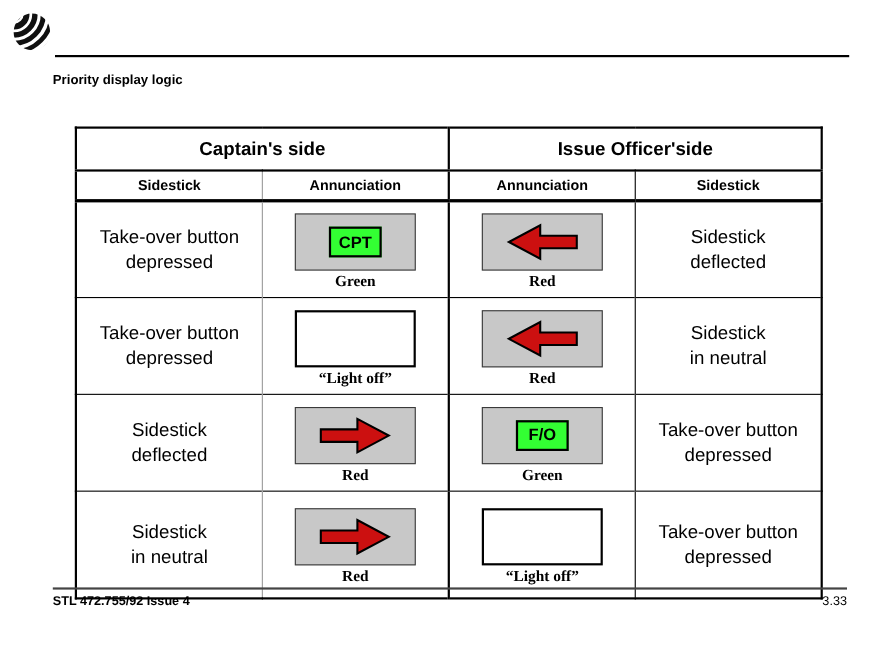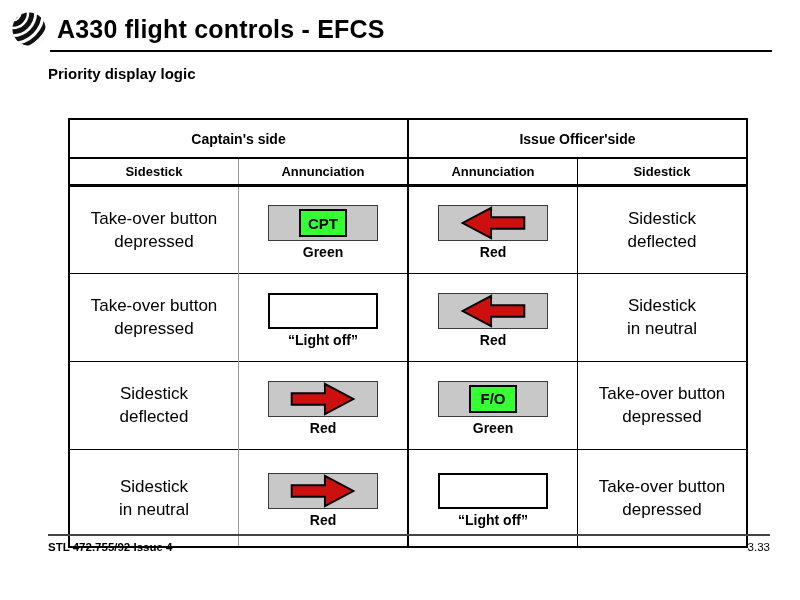--- a/index.html
+++ b/index.html
@@ -24,61 +24,61 @@
     font-size: 25px; font-weight: bold;
     margin-left: 9px; letter-spacing: 0.2px;
     white-space: nowrap;
   }
   .title-rule {
     margin-left: 50px; width: 722px;
     border-top: 2px solid #000; margin-top: 2px;
   }
   h2.subtitle {
     margin: 13px 0 4px 48px;
-    font-size: 15px; font-weight: bold;
+    font-size: 12px; font-weight: bold;
   }
   table.priority-table {
     border-collapse: collapse; table-layout: fixed;
     width: 680px; margin: 36px 0 0 68px;
     border: 2px solid #000;
   }
   .priority-table col { width: 25%; }
   .priority-table th, .priority-table td { text-align: center; vertical-align: middle; }
   tr.group-row th {
-    height: 39px; font-size: 14px; font-weight: bold;
+    height: 39px; font-size: 17px; font-weight: bold;
     border-bottom: 2px solid #000;
   }
   tr.sub-row th {
     height: 27px; font-size: 13px; font-weight: bold;
     border-bottom: 3px solid #000;
   }
   tbody tr { height: 88px; }
   tbody tr.last-row { height: 98px; }
   tbody tr + tr td { border-top: 1px solid #000; }
   .v-cap    { border-left: 1px solid #999; }
   .v-center { border-left: 2px solid #000; }
   .v-fo     { border-left: 1px solid #000; }
   td.txt { font-size: 17px; line-height: 23px; }
   td.annun { padding-top: 6px; }
   .abox {
-    width: 110px; height: 36px; margin: 0 auto;
+    width: 110px; height: 52px; margin: 0 auto;
     display: flex; align-items: center; justify-content: center;
   }
   .abox.gray { background: var(--lamp-gray); border: 1px solid #3a3a3a; }
   .abox.off  { background: #fff; border: 2px solid #000; }
   .light {
     display: inline-flex; align-items: center; justify-content: center;
     min-width: 48px; height: 28px; padding: 0 6px;
     background: var(--annunciator-green);
     border: 2px solid #000;
     font-size: 15px; font-weight: bold;
   }
   .arrow { width: 72px; height: 38px; display: block; }
   .arrow polygon { fill: var(--arrow-red); stroke: #000; stroke-width: 2; }
-  .annun-caption { font-size: 14px; font-weight: bold; margin-top: 3px; }
+  .annun-caption { font-size: 14px; font-weight: bold; margin-top: 3px; font-family: Liberation Serif, serif; }
   .slide-footer {
     position: absolute; left: 48px; top: 534px; width: 722px;
     border-top: 2px solid #444;
   }
   .slide-footer .footer-line {
     display: flex; justify-content: space-between;
     padding-top: 5px; font-size: 11.5px;
   }
   .footer-ref { font-weight: bold; }
 </style>
@@ -89,21 +89,20 @@
   <svg class="logo" viewBox="0 0 40 40" aria-hidden="true">
     <circle cx="20" cy="20" r="17.5" fill="#101010"></circle>
     <g fill="none" stroke="#ffffff">
       <circle cx="3" cy="3" r="8" stroke-width="2.2"></circle>
       <circle cx="3" cy="3" r="16" stroke-width="2.6"></circle>
       <circle cx="3" cy="3" r="24" stroke-width="3.0"></circle>
       <circle cx="3" cy="3" r="32" stroke-width="3.4"></circle>
       <circle cx="3" cy="3" r="40" stroke-width="3.8"></circle>
     </g>
   </svg>
-  <h1 class="page-title">A330 flight controls - EFCS</h1>
 </div>
 <div class="title-rule"></div>
 <h2 class="subtitle">Priority display logic</h2>
 
 <table class="priority-table">
   <colgroup>
       <col>
       <col>
       <col>
       <col>

